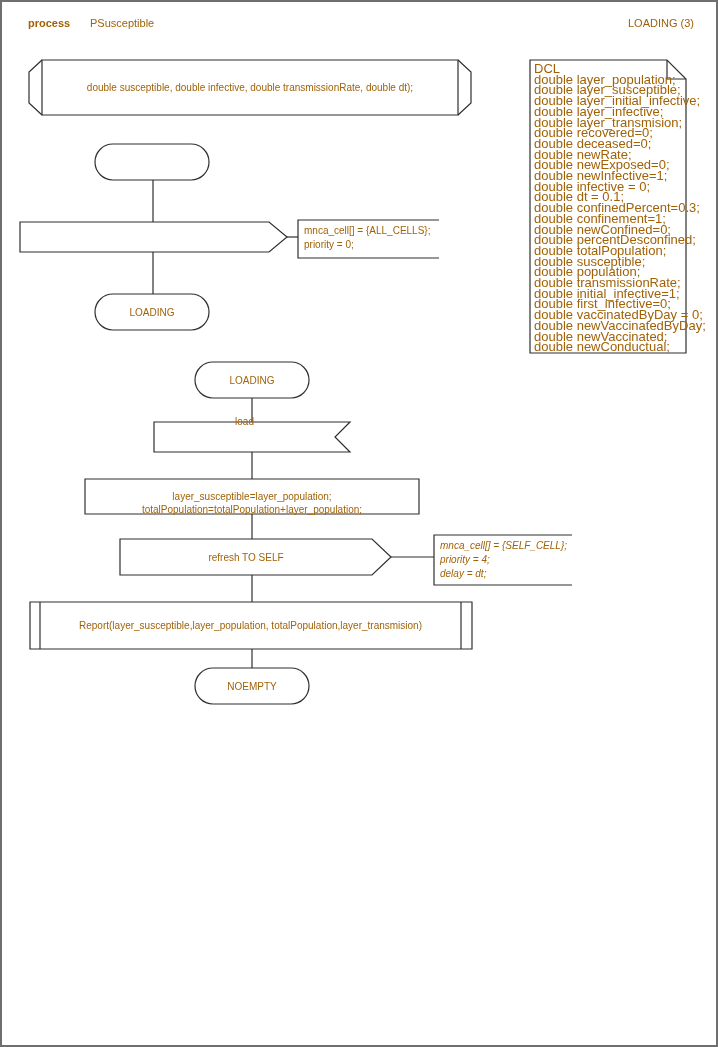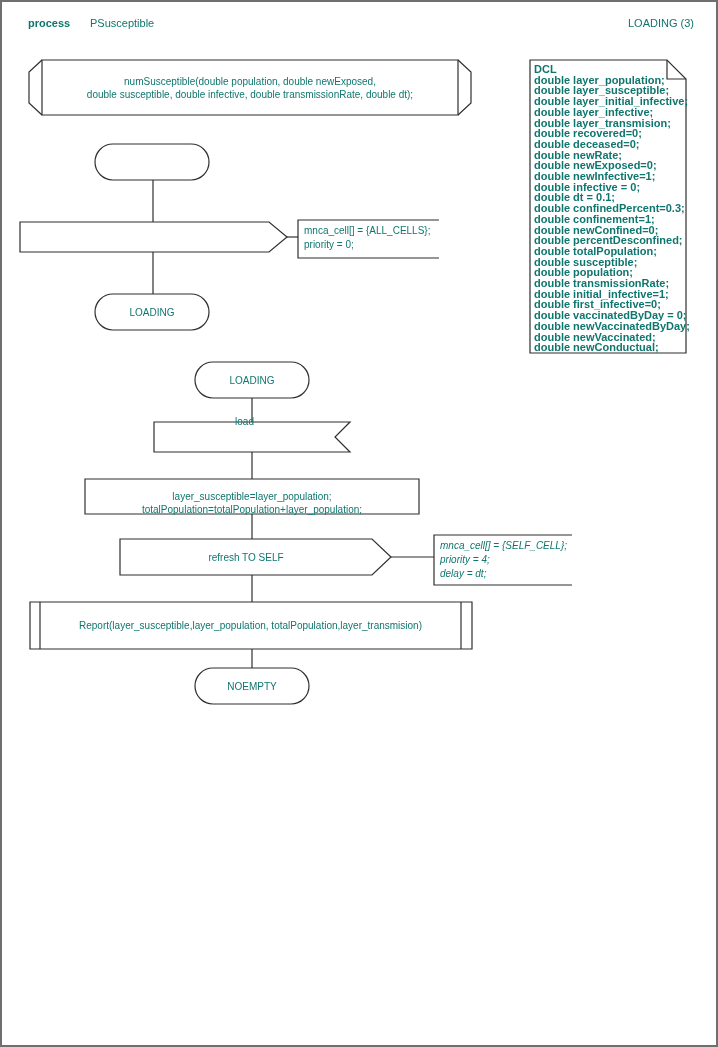--- a/index.html
+++ b/index.html
@@ -1,40 +1,40 @@
 <!DOCTYPE html>
 <html><head>
 <meta charset="utf-8">
 <style>
   html,body{margin:0;padding:0;background:#e8e8e8;}
   .page{
     position:relative;width:714px;height:1043px;margin:0 auto;
     background:#ffffff;border:2px solid #6f6f6f;
-    font-family:"Liberation Sans",sans-serif;color:#0f766e;
+    font-family:"Liberation Sans",sans-serif;color:#a16207;
     overflow:hidden;
   }
   svg.canvas{position:absolute;left:0;top:0;}
   svg.canvas *{vector-effect:non-scaling-stroke;}
   .shape{fill:#ffffff;stroke:#2f2f2f;stroke-width:1.2;}
   .connector{stroke:#2f2f2f;stroke-width:1.2;}
   .bracket{fill:none;stroke:#2f2f2f;stroke-width:1.2;}
   .lbl{
     position:absolute;display:flex;flex-direction:column;
     align-items:center;justify-content:center;text-align:center;
     font-size:10px;line-height:13px;pointer-events:none;
   }
   .lbl div{white-space:nowrap;}
   .annot{
     position:absolute;font-size:10px;line-height:13.5px;
     text-align:left;pointer-events:none;
   }
   .annot div{white-space:nowrap;}
   .note-text{
-    position:absolute;font-size:11px;line-height:10.7px;
-    text-align:left;pointer-events:none;font-weight:bold;
+    position:absolute;font-size:13px;line-height:10.7px;
+    text-align:left;pointer-events:none;
   }
   .note-text div{white-space:nowrap;}
   .hdr{position:absolute;top:15px;font-size:11px;white-space:nowrap;}
   .hdr.bold{font-weight:bold;}
   .hdr.right{text-align:right;}
 </style>
 </head>
 <body>
 
 <div class="page">
@@ -77,21 +77,20 @@
     <g>
       <rect class="shape" x="28" y="600" width="442" height="47"></rect>
       <line class="connector" x1="38" y1="600" x2="38" y2="647"></line>
       <line class="connector" x1="459" y1="600" x2="459" y2="647"></line>
     </g>
     <line class="connector" x1="250" y1="647" x2="250" y2="666"></line>
     <rect class="shape" x="193" y="666" width="114" height="36" rx="18" ry="18"></rect>
   </svg>
 
   <div class="lbl" style="left:40px;top:60px;width:416px;height:51px;">
-      <div>numSusceptible(double population, double newExposed,</div>
       <div>double susceptible, double infective, double transmissionRate, double dt);</div>
     </div>
 
   <div class="note-text" style="left:532px;top:62px;width:148px;">
       <div>DCL</div>
       <div>double layer_population;</div>
       <div>double layer_susceptible;</div>
       <div>double layer_initial_infective;</div>
       <div>double layer_infective;</div>
       <div>double layer_transmision;</div>

